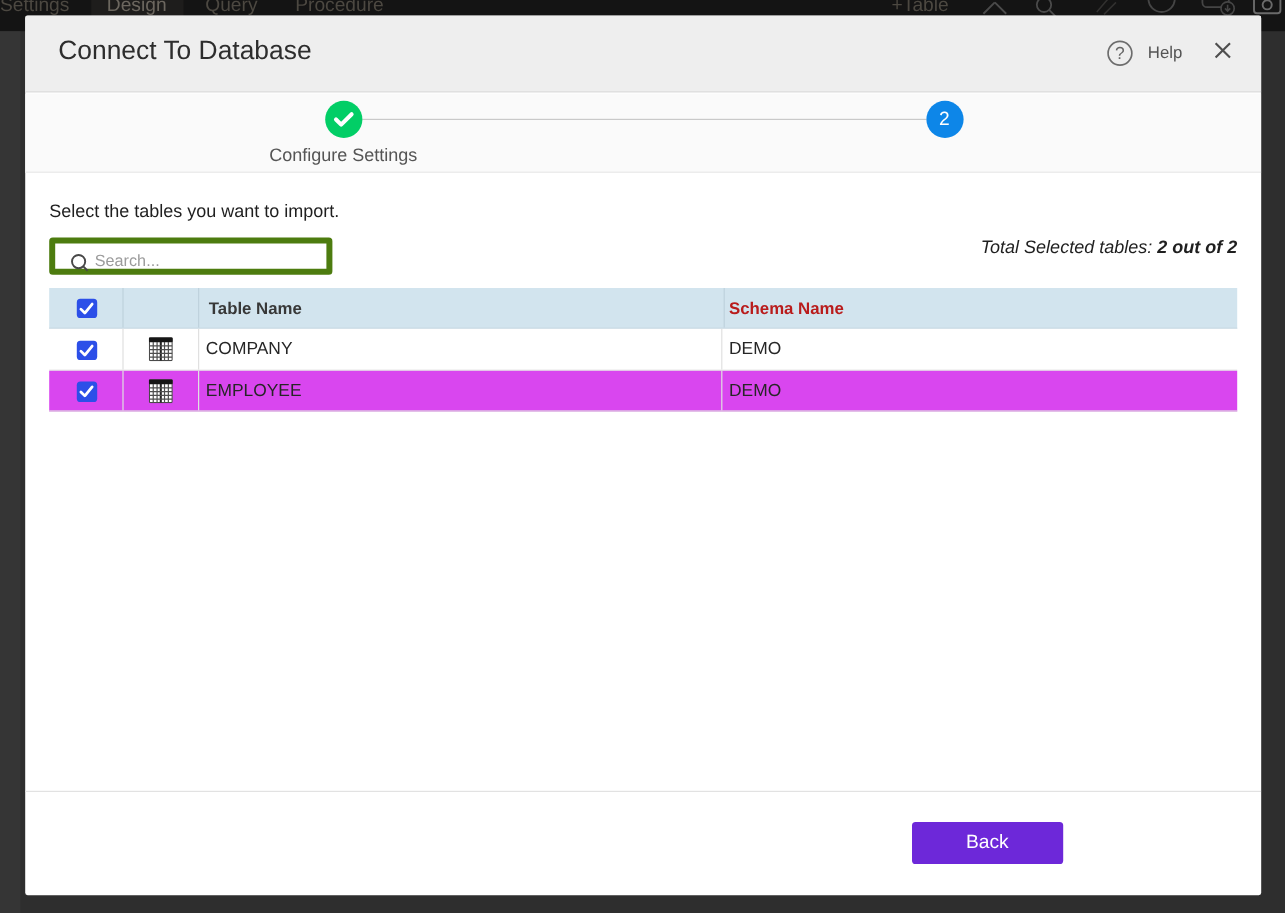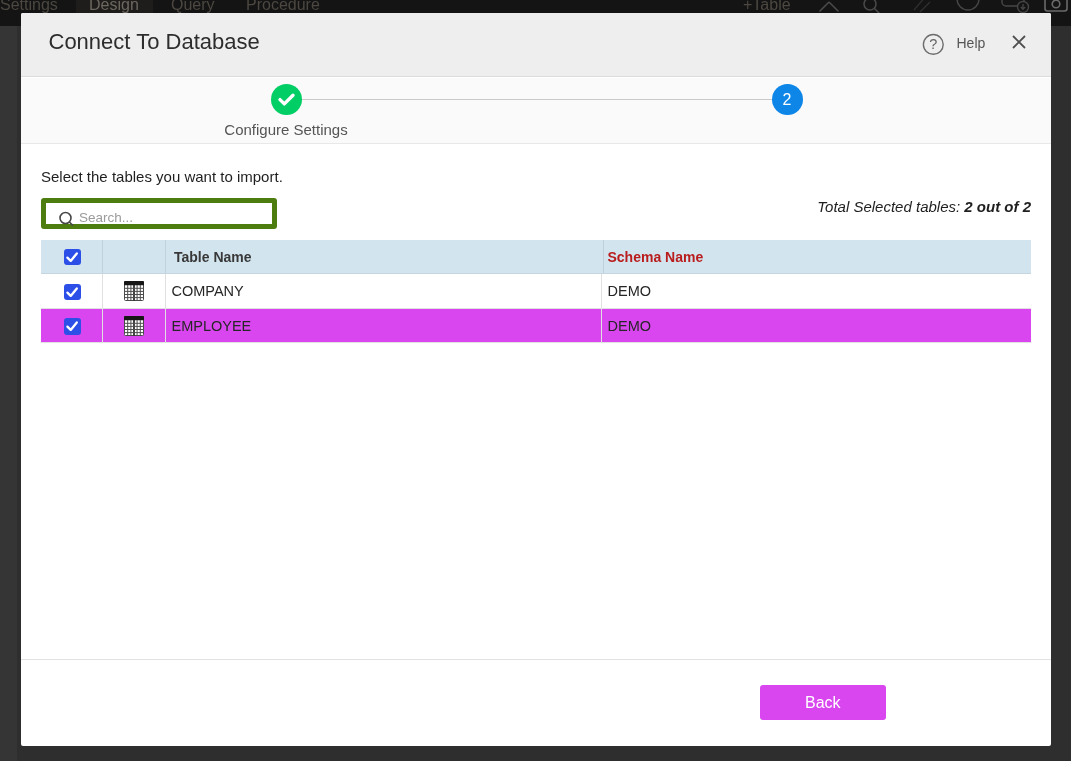--- a/index.html
+++ b/index.html
@@ -149,14 +149,14 @@
           <path d="M10 4 V19.5" stroke="#222" stroke-width="1.7"></path>
           <path d="M0.5 7.3 H19.5 M0.5 10.4 H19.5 M0.5 13.5 H19.5 M0.5 16.6 H19.5" stroke="#4e4e4e" stroke-width="1"></path>
         </svg>
       </div>
       <div class="cell" style="left:124.5px; width:436px; border-right:1px solid #e0e0e0; font-size:14.5px; color:#262626; line-height:34.5px; padding-left:6px;">EMPLOYEE</div>
       <div class="cell" style="left:560.5px; width:429px; font-size:14.5px; color:#262626; line-height:34.5px; padding-left:6px;">DEMO</div>
     </div>
   </div>
 
   <div class="abs" id="fdiv"></div>
-  <div class="btn" style="left:739px; width:125.5px; background:#d946ef;">Back</div>
+  <div class="btn" style="left:739px; width:125.5px; background:#6d28d9;">Back</div>
 </div>
 
 </body></html>

